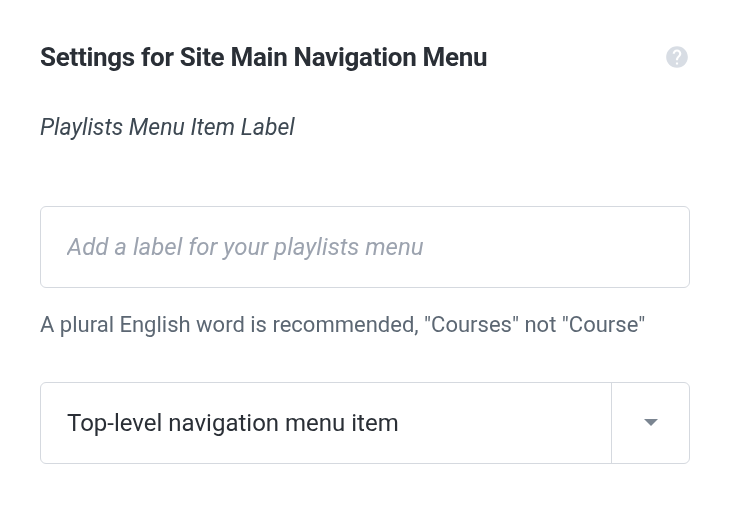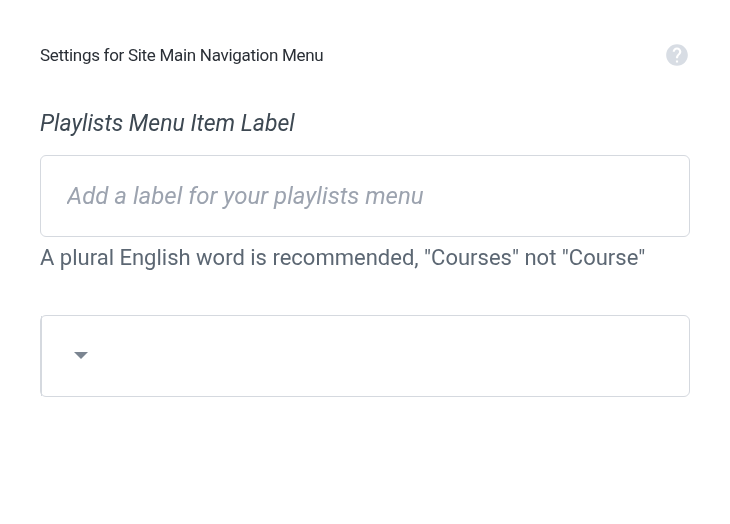--- a/index.html
+++ b/index.html
@@ -15,22 +15,22 @@
       padding: 42px 40px;
       color: #3d4852;
     }
     .header-row {
       display: flex;
       justify-content: space-between;
       align-items: center;
       margin-bottom: 42px;
     }
     .page-title {
-      font-size: 17px;
-      font-weight: 400;
+      font-size: 26px;
+      font-weight: 700;
       color: #2a2f36;
       letter-spacing: -0.3px;
     }
     .help-icon {
       width: 26px;
       height: 26px;
       display: flex;
       align-items: center;
       justify-content: center;
       color: #d8dde4;
@@ -52,31 +52,32 @@
       padding: 0 26px;
       font-size: 24px;
       font-style: italic;
       font-weight: 400;
       color: #1d4ed8;
       border: 1px solid #d5d9df;
       border-radius: 6px;
       background: #ffffff;
       outline: none;
       font-family: inherit;
+      margin-top: 47px;
     }
     .text-input::placeholder {
       color: #9ca3af;
       font-style: italic;
     }
     .help-text {
       font-size: 22px;
       font-weight: 400;
       color: #5c6773;
       line-height: 1.55;
-      margin-top: 4px;
+      margin-top: 20px;
     }
     .select-wrapper {
       position: relative;
       width: 100%;
       display: flex;
       border: 1px solid #d5d9df;
       border-radius: 6px;
       background: #ffffff;
       height: 82px;
     }
@@ -113,19 +114,20 @@
 </div>
 
 <div class="field-group">
   <label class="field-label">Playlists Menu Item Label</label>
   <input type="text" class="text-input" placeholder="Add a label for your playlists menu" style="">
   <p class="help-text">A plural English word is recommended, "Courses" not "Course"</p>
 </div>
 
 <div class="field-group">
   <div class="select-wrapper">
+    <div class="select-value">Top-level navigation menu item</div>
     <div class="select-arrow">
       <svg width="16" height="10" viewBox="0 0 16 10" fill="currentColor">
         <path d="M1 1 L8 8 L15 1 Z"></path>
       </svg>
     </div>
   </div>
 </div>
 
 </body></html>

